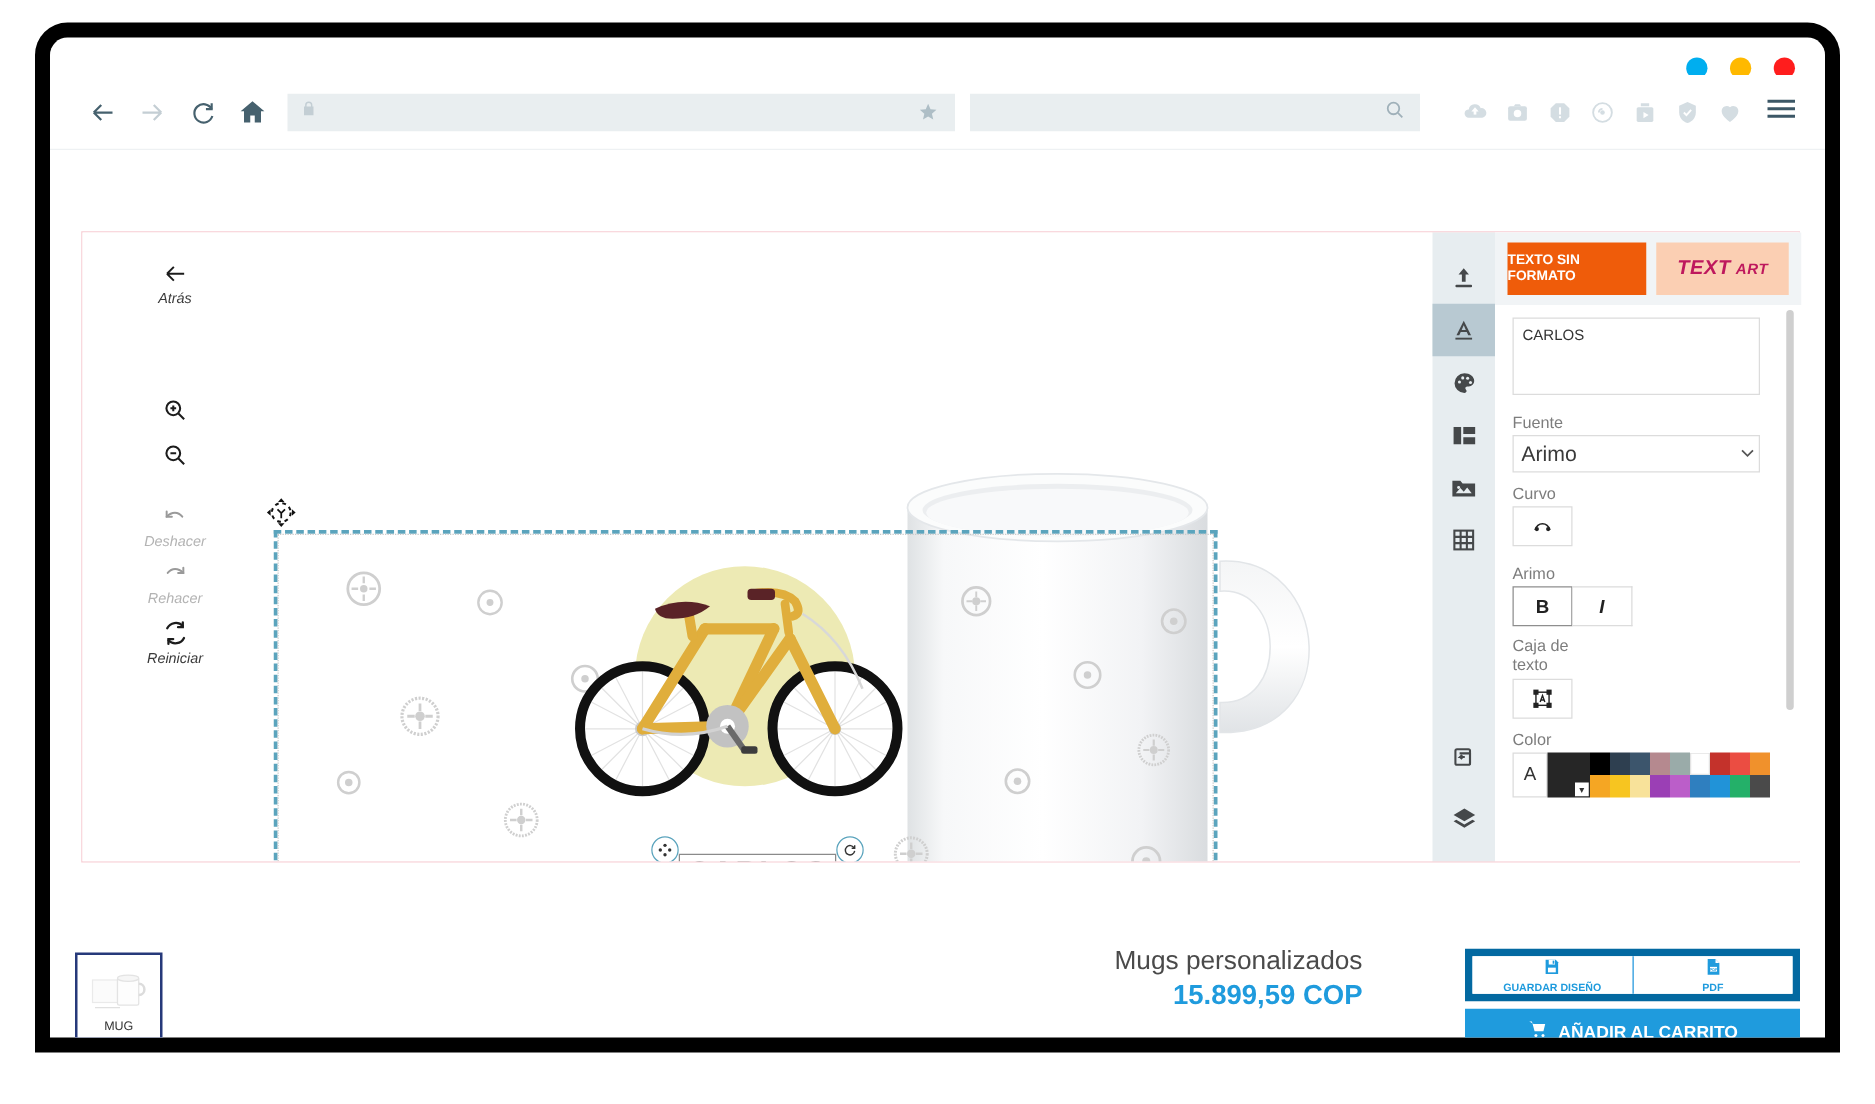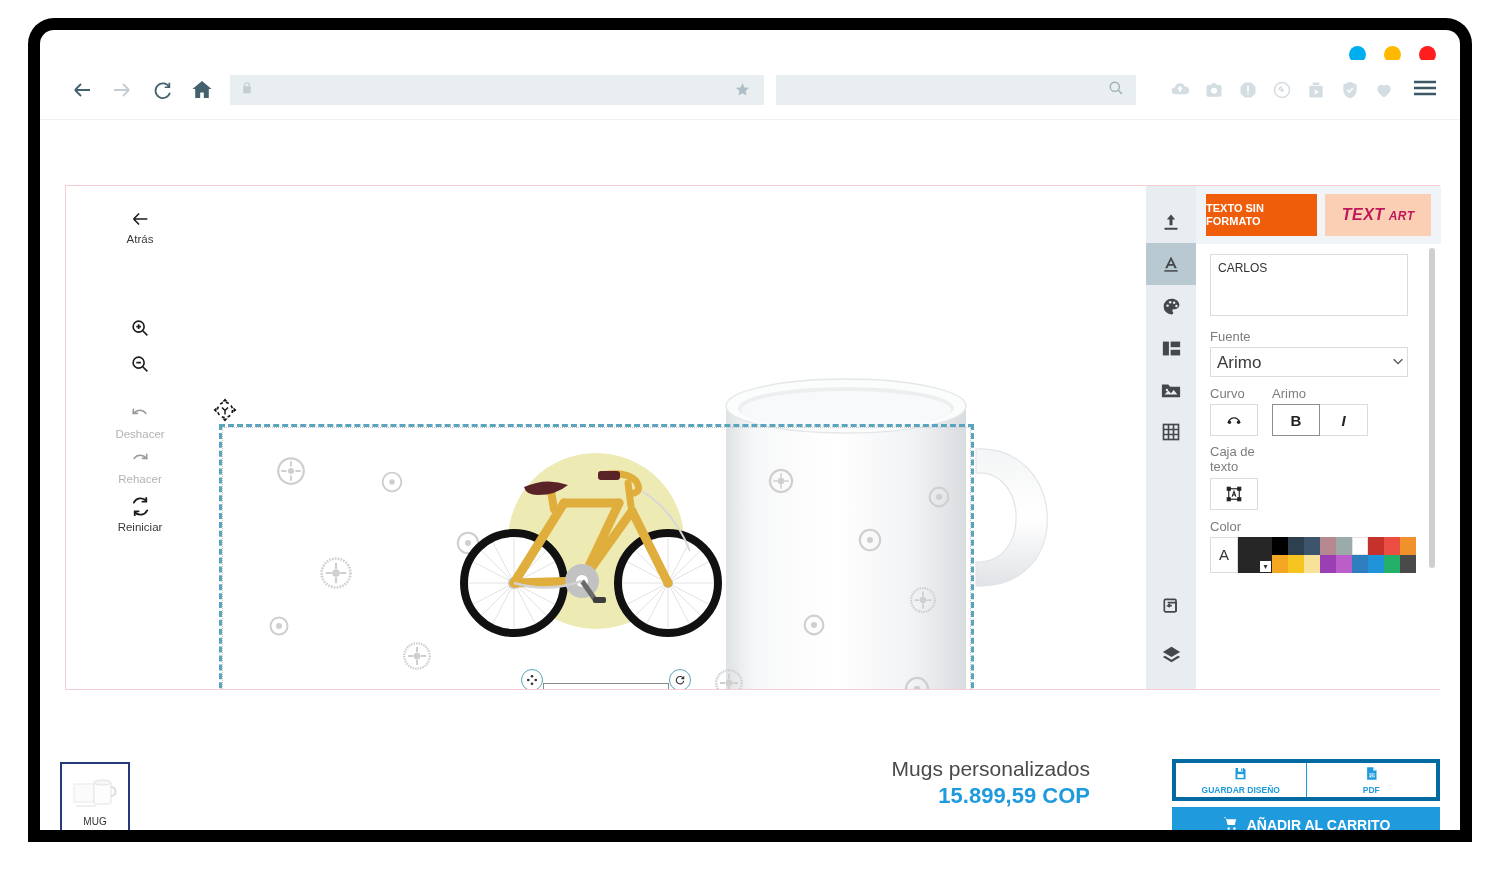--- a/index.html
+++ b/index.html
@@ -95,21 +95,21 @@
   
   #left-tools {
     position: absolute; left: 28px; top: 22px;
     width: 92px;
     display: flex; flex-direction: column; align-items: center;
   }
   .tool {
     display: flex; flex-direction: column; align-items: center;
     cursor: pointer; color: #1c1c1c;
   }
-  .tool .lbl { font-size: 11.5px; color: #3a3a3a; margin-top: 3px; }
+  .tool .lbl { font-size: 11.5px; color: #3a3a3a; margin-top: 3px; font-style: italic; }
   .tool.muted .lbl { color: #b3b3b3; }
   .tool.muted svg { color: #9a9a9a; }
 
   
   #rotate-widget {
     position: absolute; left: 143px; top: 208px;
     width: 32px; height: 32px; cursor: pointer;
   }
 
   
@@ -219,21 +219,21 @@
   #font-select {
     width: 198px; height: 30px;
     border: 1px solid #dcdcdc; background: #fff;
     font-size: 17px; color: #3a3a3a;
     padding: 0 6px;
     font-family: "Liberation Sans", sans-serif;
     appearance: none; outline: none; cursor: pointer;
   }
   #select-chevron { position: absolute; right: 22px; color: #555; pointer-events: none; }
 
-  .row { display: flex; gap: 14px; }
+  .row { display: flex; gap: 14px; flex-direction: column; }
   .opt-box {
     width: 48px; height: 32px;
     border: 1px solid #dcdcdc; background: #fff;
     display: flex; align-items: center; justify-content: center;
     cursor: pointer; font-size: 15px; color: #222;
   }
   .opt-box.sel { border: 1px solid #8e8e8e; }
   .opt-group { display: flex; }
   .opt-group .opt-box + .opt-box { border-left: none; }
 
@@ -292,21 +292,21 @@
   }
 
   #product-info {
     position: absolute; right: 370px; top: 55px;
     text-align: right;
   }
   #product-name { font-size: 21px; color: #4a4a4a; }
   #product-price { font-size: 22px; font-weight: bold; color: #1f9bdd; margin-top: 2px; }
 
   #action-buttons { position: absolute; right: 20px; top: 57px; width: 268px; }
-  #secondary-row { display: flex; border: 4px solid #0369a1; height: 42px; }
+  #secondary-row { display: flex; border: 6px solid #0369a1; height: 42px; }
   .sec-btn {
     flex: 1; display: flex; flex-direction: column;
     align-items: center; justify-content: center; gap: 2px;
     color: #1f9bdd; font-size: 8.5px; font-weight: bold;
     cursor: pointer; background: #fff;
   }
   .sec-btn + .sec-btn { border-left: 1px solid #2196dd; }
   #btn-cart {
     margin-top: 6px; height: 36px;
     background: #1f9bdd; color: #fff;

